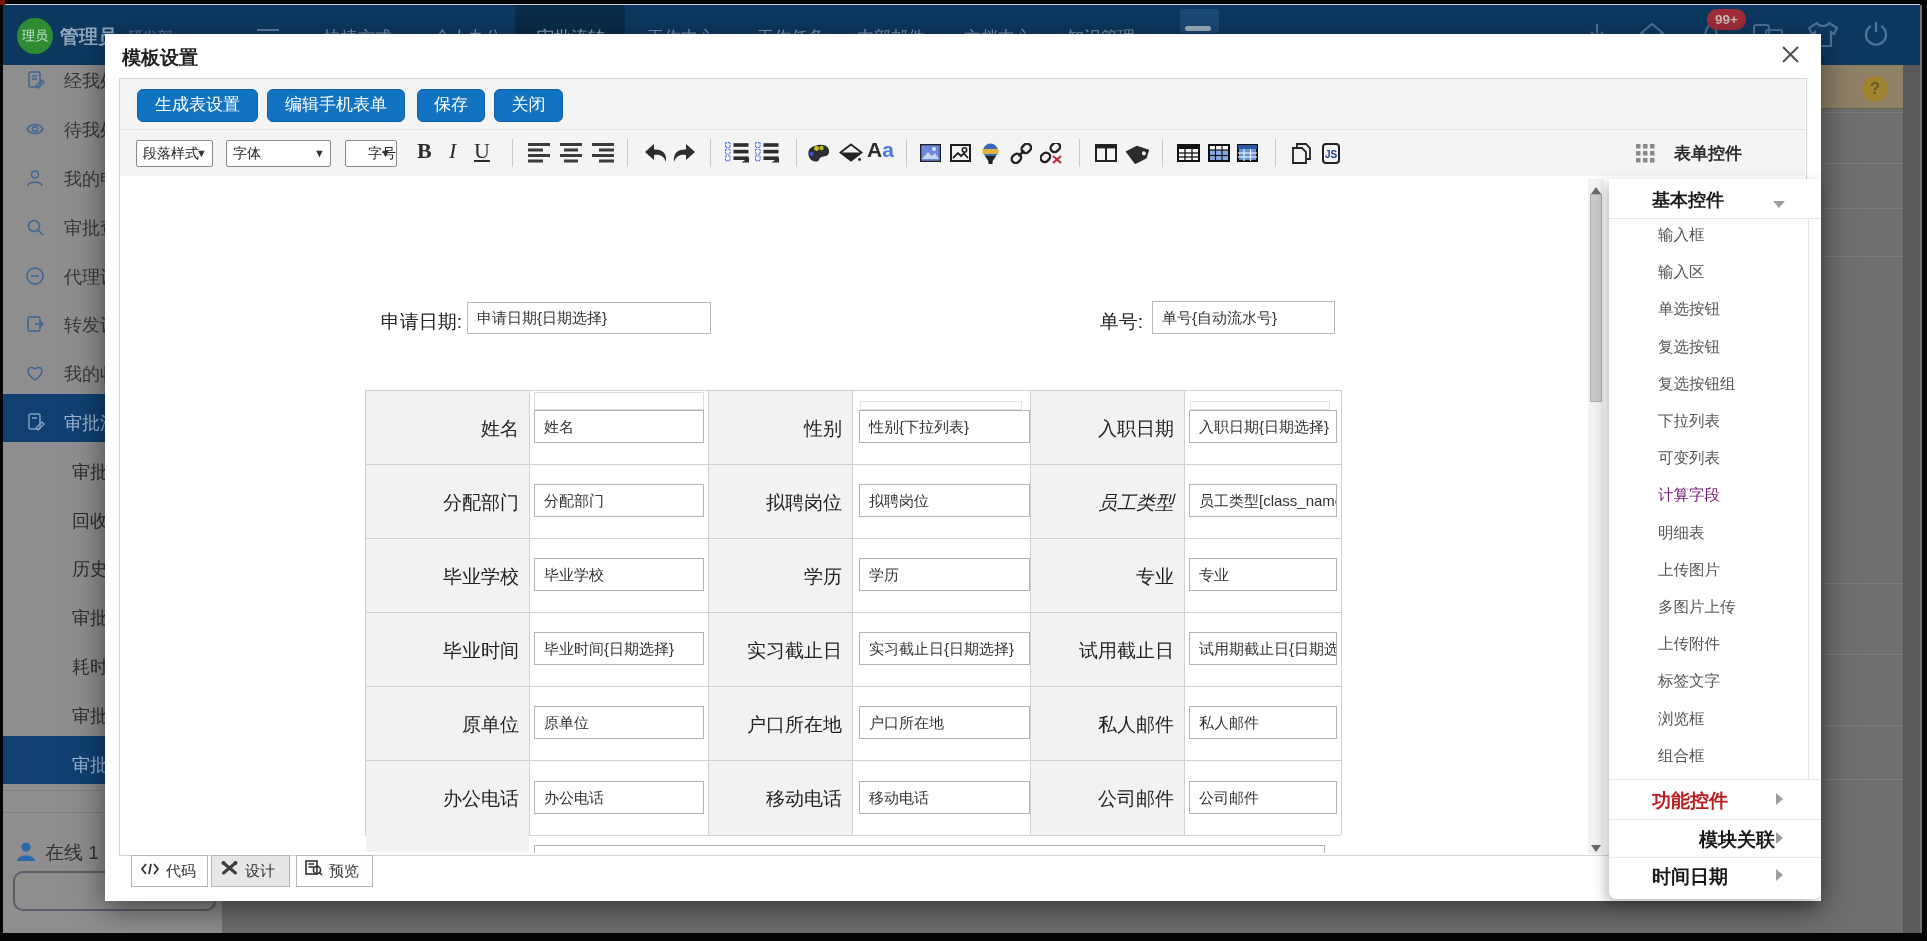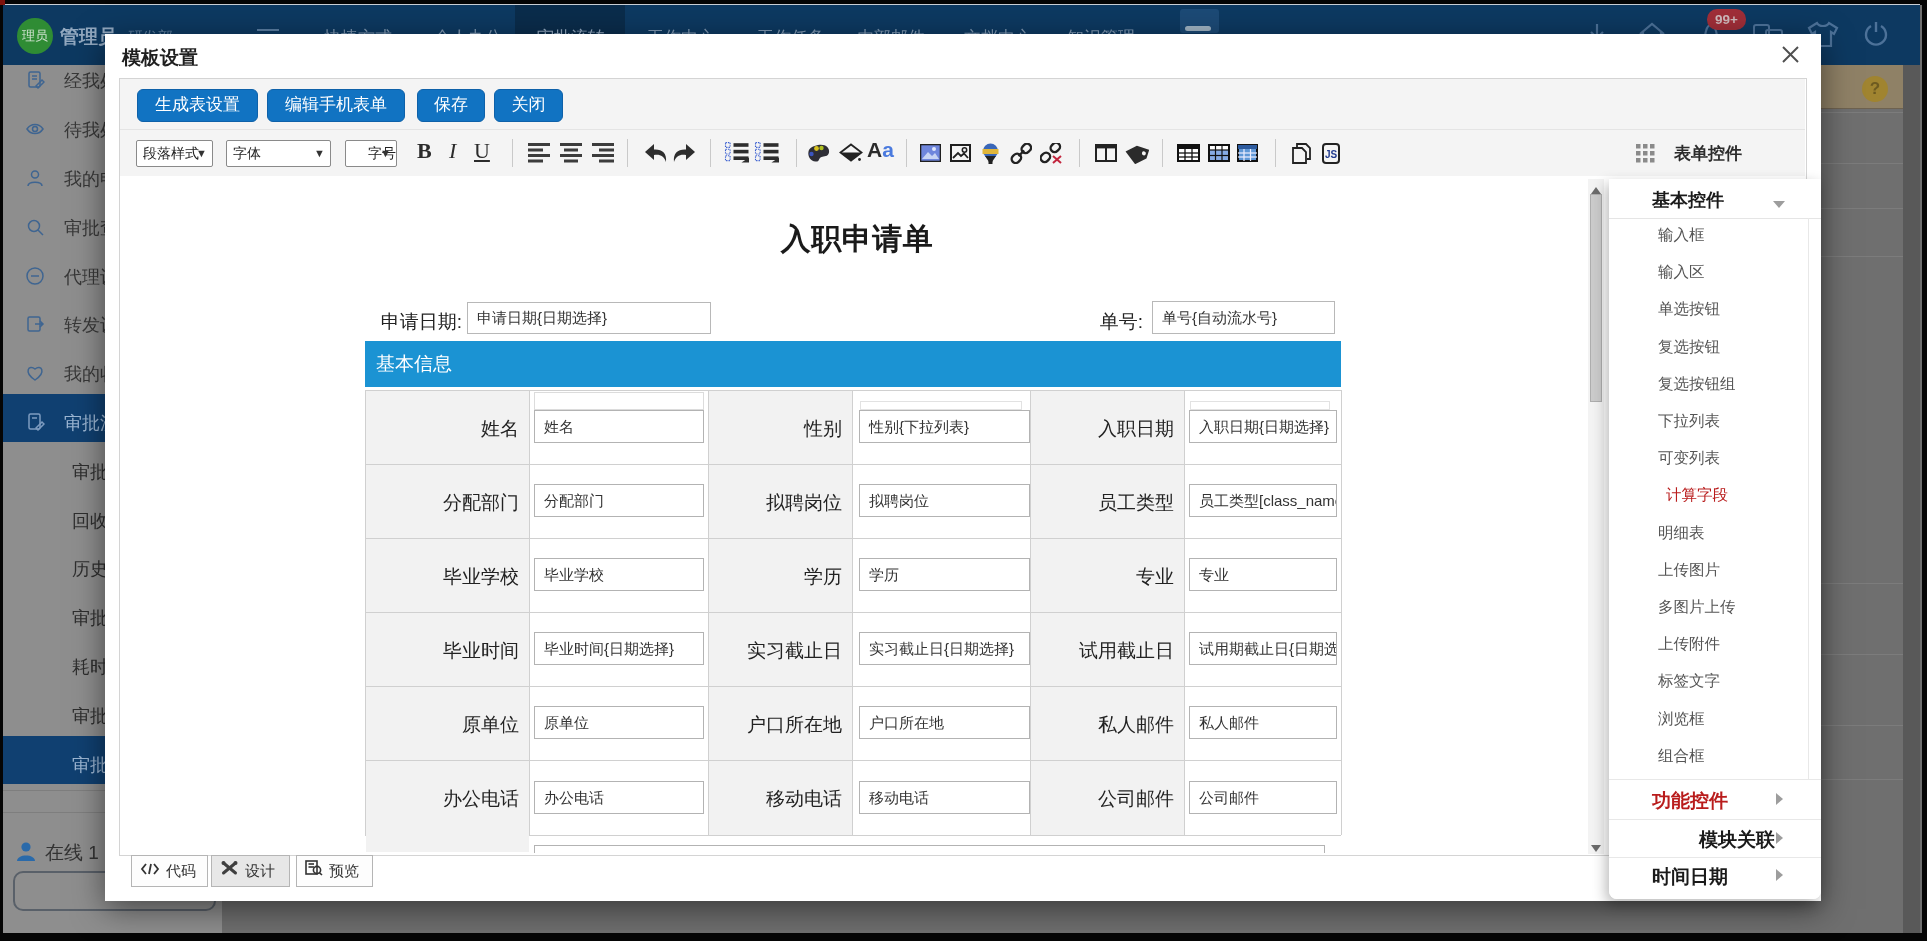--- a/index.html
+++ b/index.html
@@ -336,26 +336,24 @@
         <rect x="14" y="0" width="4.5" height="4.5" fill="#8a8a8a"></rect>
         <rect x="0" y="7" width="4.5" height="4.5" fill="#8a8a8a"></rect>
         <rect x="7" y="7" width="4.5" height="4.5" fill="#8a8a8a"></rect>
         <rect x="14" y="7" width="4.5" height="4.5" fill="#8a8a8a"></rect>
         <rect x="0" y="14" width="4.5" height="4.5" fill="#8a8a8a"></rect>
         <rect x="7" y="14" width="4.5" height="4.5" fill="#8a8a8a"></rect>
         <rect x="14" y="14" width="4.5" height="4.5" fill="#8a8a8a"></rect>
       </svg></div>
     <div style="position:absolute;left:1569px;top:108px;font-size:17px;font-weight:bold;color:#2b2b2b;">表单控件</div>
     <div style="position:absolute;left:15px;top:142px;width:1686px;height:678px;background:#fff;"></div>
-    <div style="position:absolute;left:582px;top:185px;width:340px;height:34px;font-size:30px;font-weight:bold;color:#1a1a1a;text-align:center;letter-spacing:0.5px;">入职申请单</div>
     <div style="position:absolute;left:247px;top:275px;width:110px;height:22px;font-size:19px;color:#222;text-align:right;white-space:nowrap;">申请日期:</div>
     <div style="position:absolute;left:362px;top:268px;width:244px;height:32px;background:#fff;border:1px solid #b8b8b8;box-sizing:border-box;font-size:15px;color:#333;line-height:30px;padding-left:9px;">申请日期{日期选择}</div>
     <div style="position:absolute;left:958px;top:275px;width:80px;height:22px;font-size:19px;color:#222;text-align:right;">单号:</div>
     <div style="position:absolute;left:1047px;top:267px;width:183px;height:33px;background:#fff;border:1px solid #b8b8b8;box-sizing:border-box;font-size:15px;color:#333;line-height:31px;padding-left:9px;">单号{自动流水号}</div>
-    <div style="position:absolute;left:260px;top:307px;width:976px;height:46px;background:#1b93d3;color:#fff;font-size:19px;line-height:46px;padding-left:11px;box-sizing:border-box;">基本信息</div>
     <div style="position:absolute;left:260px;top:356px;width:164px;height:74px;background:#f2f2f2;"></div>
     <div style="position:absolute;left:603px;top:356px;width:144px;height:74px;background:#f2f2f2;"></div>
     <div style="position:absolute;left:925px;top:356px;width:154px;height:74px;background:#f2f2f2;"></div>
     <div style="position:absolute;left:260px;top:430px;width:164px;height:74px;background:#f2f2f2;"></div>
     <div style="position:absolute;left:603px;top:430px;width:144px;height:74px;background:#f2f2f2;"></div>
     <div style="position:absolute;left:925px;top:430px;width:154px;height:74px;background:#f2f2f2;"></div>
     <div style="position:absolute;left:260px;top:504px;width:164px;height:74px;background:#f2f2f2;"></div>
     <div style="position:absolute;left:603px;top:504px;width:144px;height:74px;background:#f2f2f2;"></div>
     <div style="position:absolute;left:925px;top:504px;width:154px;height:74px;background:#f2f2f2;"></div>
     <div style="position:absolute;left:260px;top:578px;width:164px;height:74px;background:#f2f2f2;"></div>
@@ -386,21 +384,21 @@
     <div style="position:absolute;left:260px;top:382px;width:154px;height:22px;font-size:19px;color:#222;text-align:right;">姓名</div>
     <div style="position:absolute;left:429px;top:376px;width:170px;height:33px;background:#fff;border:1px solid #b3b3b3;box-sizing:border-box;font-size:15px;color:#333;line-height:31px;padding-left:9px;overflow:hidden;white-space:nowrap;">姓名</div>
     <div style="position:absolute;left:603px;top:382px;width:134px;height:22px;font-size:19px;color:#222;text-align:right;">性别</div>
     <div style="position:absolute;left:754px;top:376px;width:171px;height:33px;background:#fff;border:1px solid #b3b3b3;box-sizing:border-box;font-size:15px;color:#333;line-height:31px;padding-left:9px;overflow:hidden;white-space:nowrap;">性别{下拉列表}</div>
     <div style="position:absolute;left:925px;top:382px;width:144px;height:22px;font-size:19px;color:#222;text-align:right;">入职日期</div>
     <div style="position:absolute;left:1084px;top:376px;width:148px;height:33px;background:#fff;border:1px solid #b3b3b3;box-sizing:border-box;font-size:15px;color:#333;line-height:31px;padding-left:9px;overflow:hidden;white-space:nowrap;">入职日期{日期选择}</div>
     <div style="position:absolute;left:260px;top:456px;width:154px;height:22px;font-size:19px;color:#222;text-align:right;">分配部门</div>
     <div style="position:absolute;left:429px;top:450px;width:170px;height:33px;background:#fff;border:1px solid #b3b3b3;box-sizing:border-box;font-size:15px;color:#333;line-height:31px;padding-left:9px;overflow:hidden;white-space:nowrap;">分配部门</div>
     <div style="position:absolute;left:603px;top:456px;width:134px;height:22px;font-size:19px;color:#222;text-align:right;">拟聘岗位</div>
     <div style="position:absolute;left:754px;top:450px;width:171px;height:33px;background:#fff;border:1px solid #b3b3b3;box-sizing:border-box;font-size:15px;color:#333;line-height:31px;padding-left:9px;overflow:hidden;white-space:nowrap;">拟聘岗位</div>
-    <div style="position:absolute;left:925px;top:456px;width:144px;height:22px;font-size:19px;color:#222;text-align:right;">员工类型</div>
+    <div style="position:absolute;left:925px;top:456px;width:144px;height:22px;font-size:19px;color:#222;text-align:right;font-style:italic;">员工类型</div>
     <div style="position:absolute;left:1084px;top:450px;width:148px;height:33px;background:#fff;border:1px solid #b3b3b3;box-sizing:border-box;font-size:15px;color:#333;line-height:31px;padding-left:9px;overflow:hidden;white-space:nowrap;">员工类型[class_name</div>
     <div style="position:absolute;left:260px;top:530px;width:154px;height:22px;font-size:19px;color:#222;text-align:right;">毕业学校</div>
     <div style="position:absolute;left:429px;top:524px;width:170px;height:33px;background:#fff;border:1px solid #b3b3b3;box-sizing:border-box;font-size:15px;color:#333;line-height:31px;padding-left:9px;overflow:hidden;white-space:nowrap;">毕业学校</div>
     <div style="position:absolute;left:603px;top:530px;width:134px;height:22px;font-size:19px;color:#222;text-align:right;">学历</div>
     <div style="position:absolute;left:754px;top:524px;width:171px;height:33px;background:#fff;border:1px solid #b3b3b3;box-sizing:border-box;font-size:15px;color:#333;line-height:31px;padding-left:9px;overflow:hidden;white-space:nowrap;">学历</div>
     <div style="position:absolute;left:925px;top:530px;width:144px;height:22px;font-size:19px;color:#222;text-align:right;">专业</div>
     <div style="position:absolute;left:1084px;top:524px;width:148px;height:33px;background:#fff;border:1px solid #b3b3b3;box-sizing:border-box;font-size:15px;color:#333;line-height:31px;padding-left:9px;overflow:hidden;white-space:nowrap;">专业</div>
     <div style="position:absolute;left:260px;top:604px;width:154px;height:22px;font-size:19px;color:#222;text-align:right;">毕业时间</div>
     <div style="position:absolute;left:429px;top:598px;width:170px;height:33px;background:#fff;border:1px solid #b3b3b3;box-sizing:border-box;font-size:15px;color:#333;line-height:31px;padding-left:9px;overflow:hidden;white-space:nowrap;">毕业时间{日期选择}</div>
     <div style="position:absolute;left:603px;top:604px;width:134px;height:22px;font-size:19px;color:#222;text-align:right;">实习截止日</div>
@@ -461,21 +459,21 @@
       <div style="position:absolute;left:163px;top:16px;"><svg width="14" height="9">
           <polygon points="1,1 13,1 7,8" fill="#9d9d9d"></polygon>
         </svg></div>
       <div style="position:absolute;left:49px;top:46.0px;width:150px;height:22px;font-size:15.5px;color:#555;">输入框</div>
       <div style="position:absolute;left:49px;top:83.2px;width:150px;height:22px;font-size:15.5px;color:#555;">输入区</div>
       <div style="position:absolute;left:49px;top:120.4px;width:150px;height:22px;font-size:15.5px;color:#555;">单选按钮</div>
       <div style="position:absolute;left:49px;top:157.60000000000002px;width:150px;height:22px;font-size:15.5px;color:#555;">复选按钮</div>
       <div style="position:absolute;left:49px;top:194.8px;width:150px;height:22px;font-size:15.5px;color:#555;">复选按钮组</div>
       <div style="position:absolute;left:49px;top:232.0px;width:150px;height:22px;font-size:15.5px;color:#555;">下拉列表</div>
       <div style="position:absolute;left:49px;top:269.20000000000005px;width:150px;height:22px;font-size:15.5px;color:#555;">可变列表</div>
-      <div style="position:absolute;left:49px;top:306.40000000000003px;width:150px;height:22px;font-size:15.5px;color:#b91c1c;margin-left:8px;">计算字段</div>
+      <div style="position:absolute;left:49px;top:306.40000000000003px;width:150px;height:22px;font-size:15.5px;color:#701a75;">计算字段</div>
       <div style="position:absolute;left:49px;top:343.6px;width:150px;height:22px;font-size:15.5px;color:#555;">明细表</div>
       <div style="position:absolute;left:49px;top:380.8px;width:150px;height:22px;font-size:15.5px;color:#555;">上传图片</div>
       <div style="position:absolute;left:49px;top:418.0px;width:150px;height:22px;font-size:15.5px;color:#555;">多图片上传</div>
       <div style="position:absolute;left:49px;top:455.20000000000005px;width:150px;height:22px;font-size:15.5px;color:#555;">上传附件</div>
       <div style="position:absolute;left:49px;top:492.40000000000003px;width:150px;height:22px;font-size:15.5px;color:#555;">标签文字</div>
       <div style="position:absolute;left:49px;top:529.6px;width:150px;height:22px;font-size:15.5px;color:#555;">浏览框</div>
       <div style="position:absolute;left:49px;top:566.8000000000001px;width:150px;height:22px;font-size:15.5px;color:#555;">组合框</div>
       <div style="position:absolute;left:199px;top:39px;width:1px;height:561px;background:#e8e8e8;"></div>
       <div style="position:absolute;left:0px;top:600px;width:212px;height:1px;background:#e8e8e8;"></div>
       <div style="position:absolute;left:43px;top:608.75px;height:22px;font-size:19px;font-weight:bold;color:#b91c1c;">功能控件</div>

